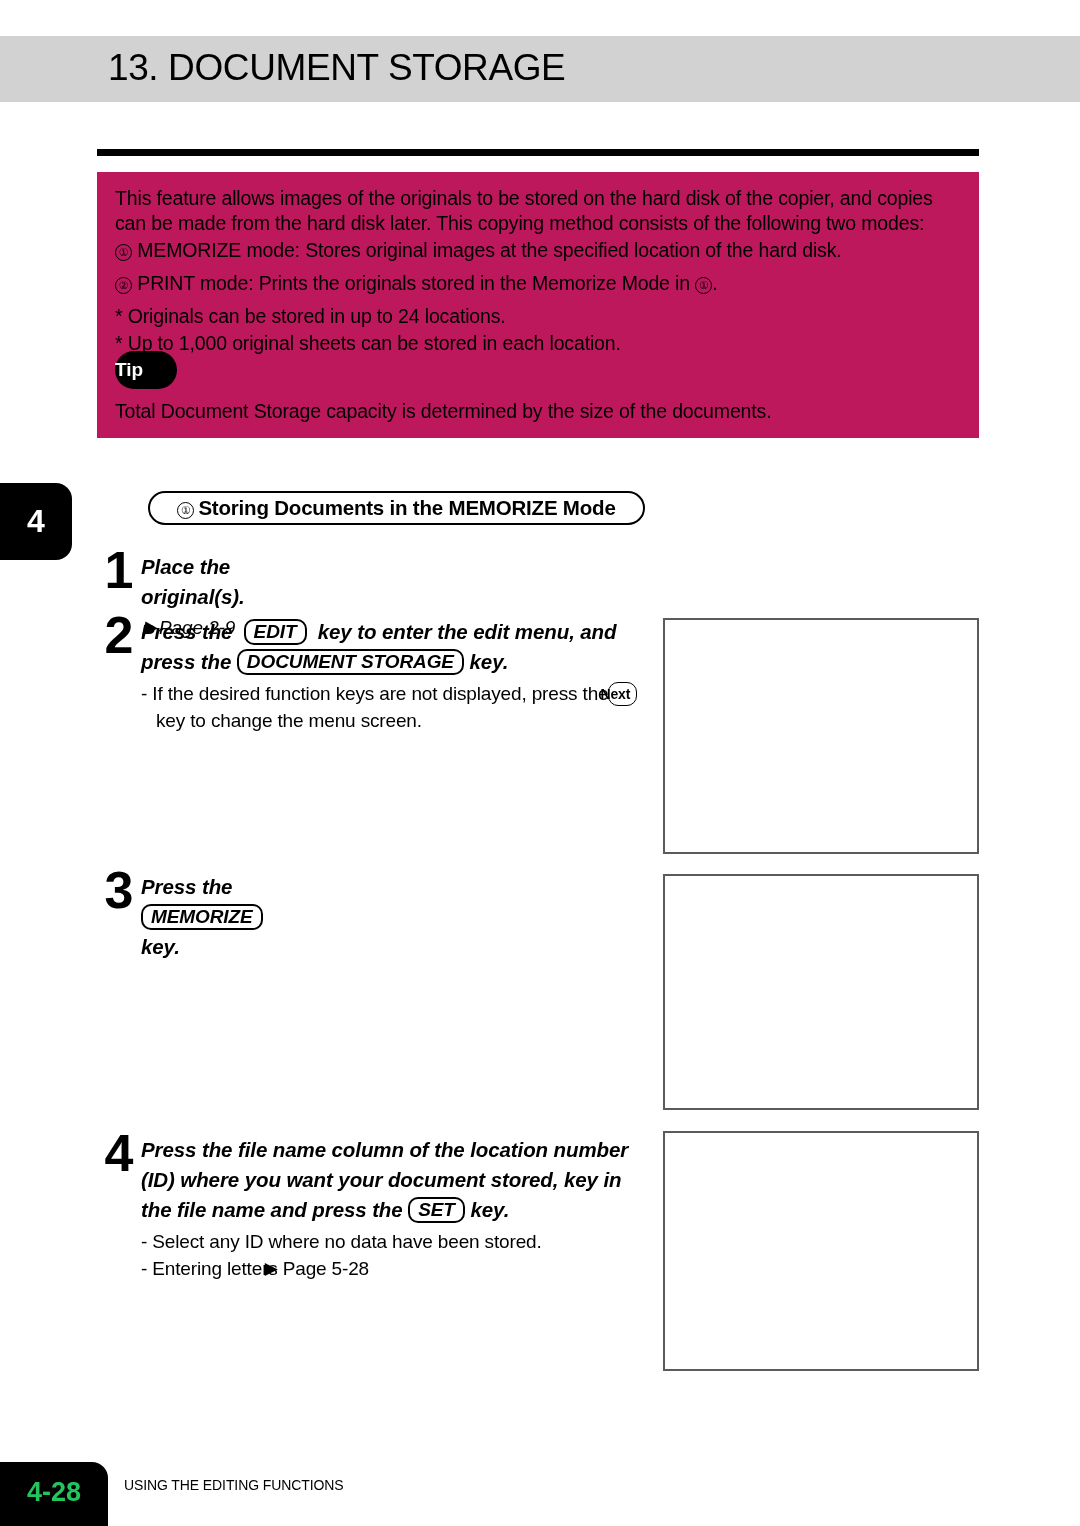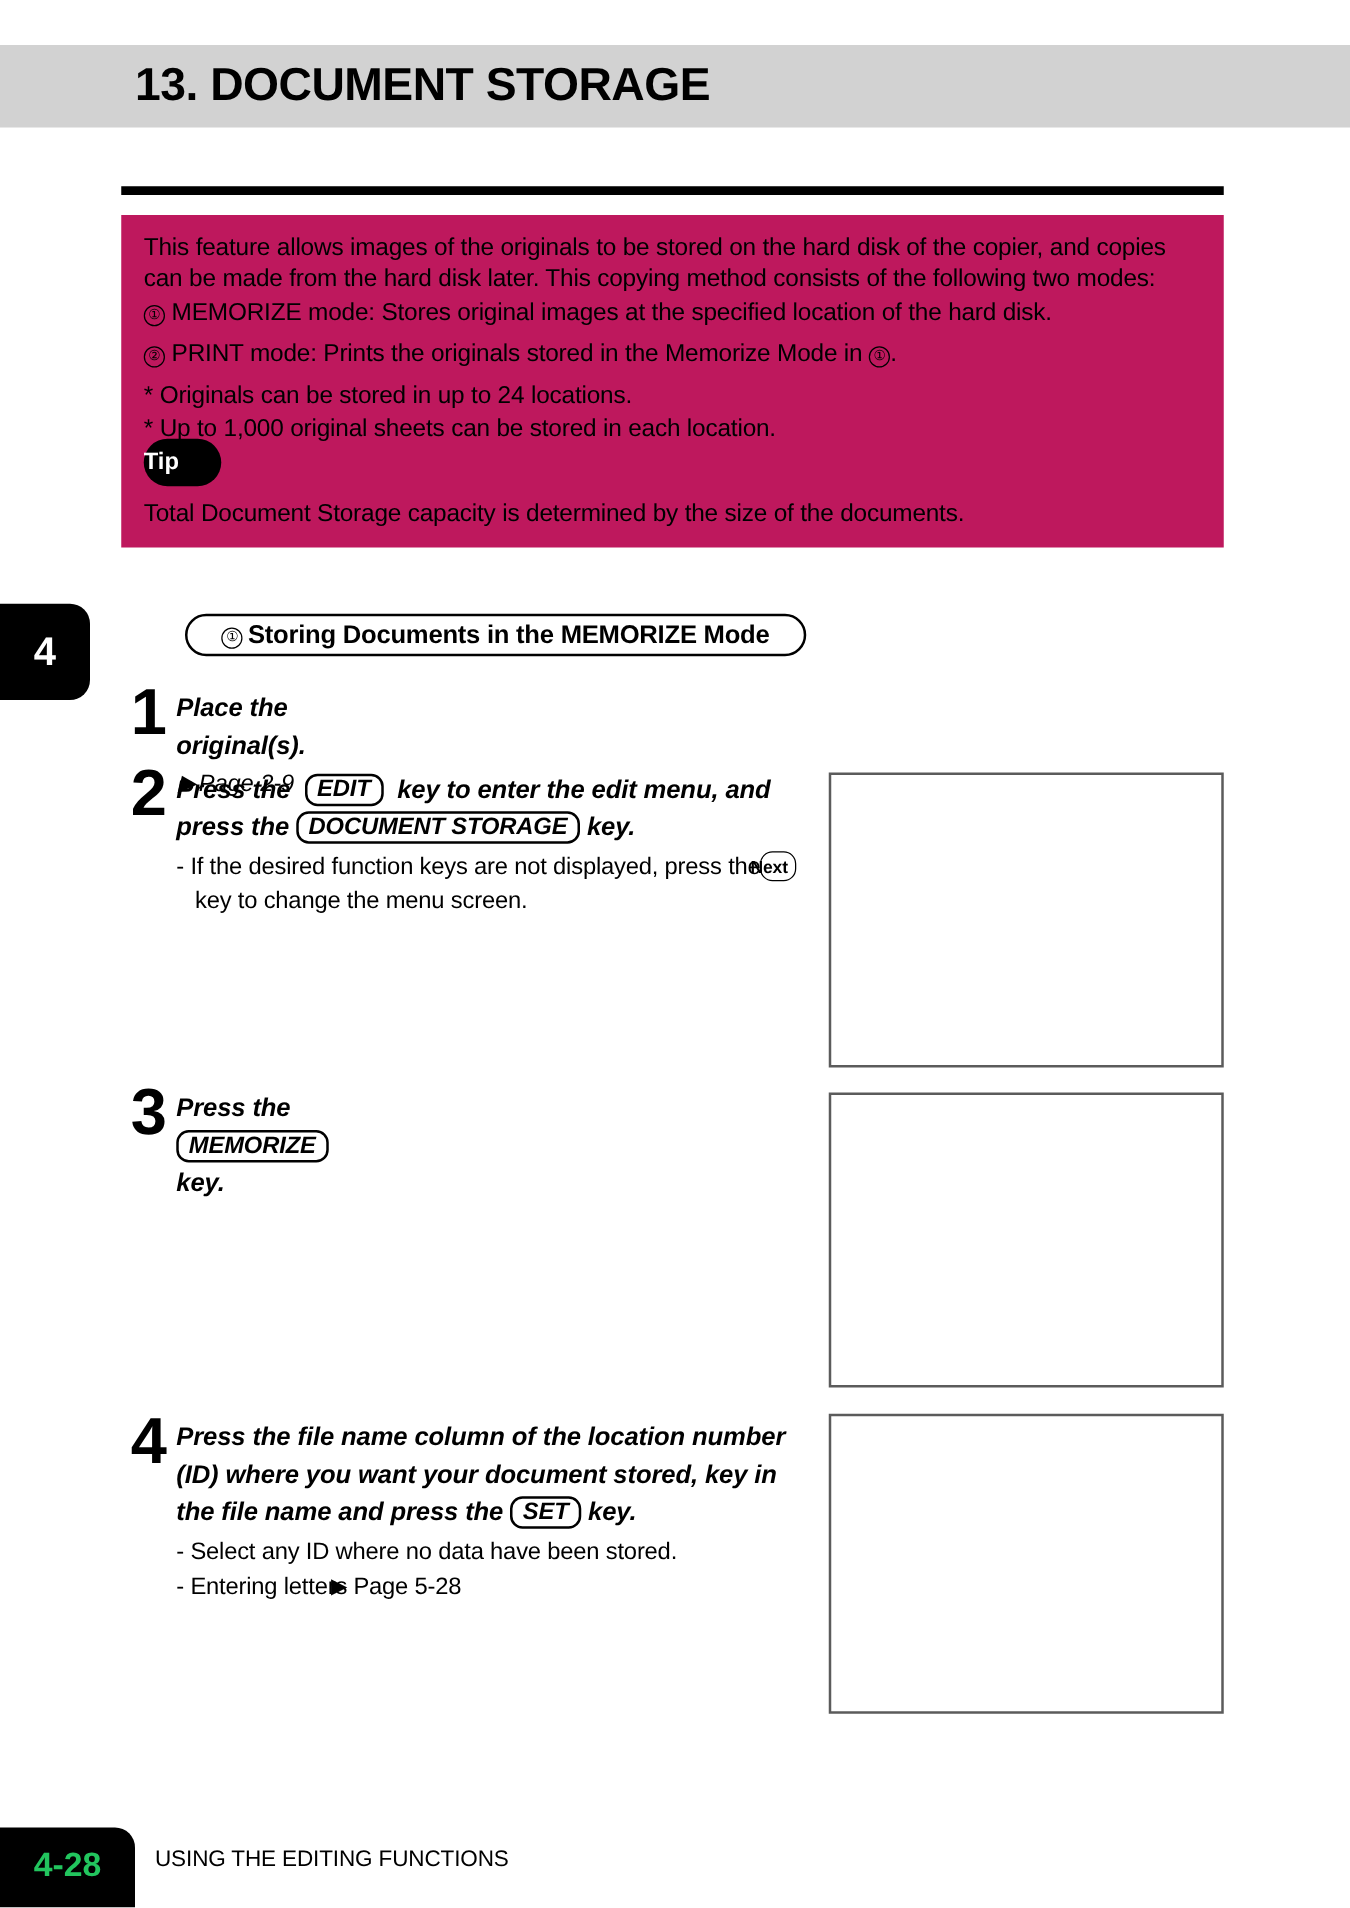--- a/index.html
+++ b/index.html
@@ -23,21 +23,21 @@
     top: 36px;
     width: 1080px;
     height: 66px;
     background: #d2d2d2;
   }
   .header-title {
     position: absolute;
     left: 108px;
     top: 47px;
     font-size: 37px;
-    font-weight: bold;
+    font-weight: normal;
     letter-spacing: -0.4px;
     white-space: nowrap;
     text-align: right;
   }
 
   
   .intro-rule {
     position: absolute;
     left: 97px;
     top: 149px;
@@ -240,21 +240,21 @@
     color: #22c55e;
     font-size: 27px;
     font-weight: bold;
     text-align: center;
     line-height: 60px;
   }
   .footer-text {
     position: absolute;
     left: 124px;
     top: 1477px;
-    font-size: 18px;
+    font-size: 14px;
     letter-spacing: -0.1px;
   }
 </style>
 </head>
 <body>
 
 <div class="header-band"></div>
 <div class="header-title">13. DOCUMENT STORAGE</div>
 
 <div class="intro-rule"></div>

